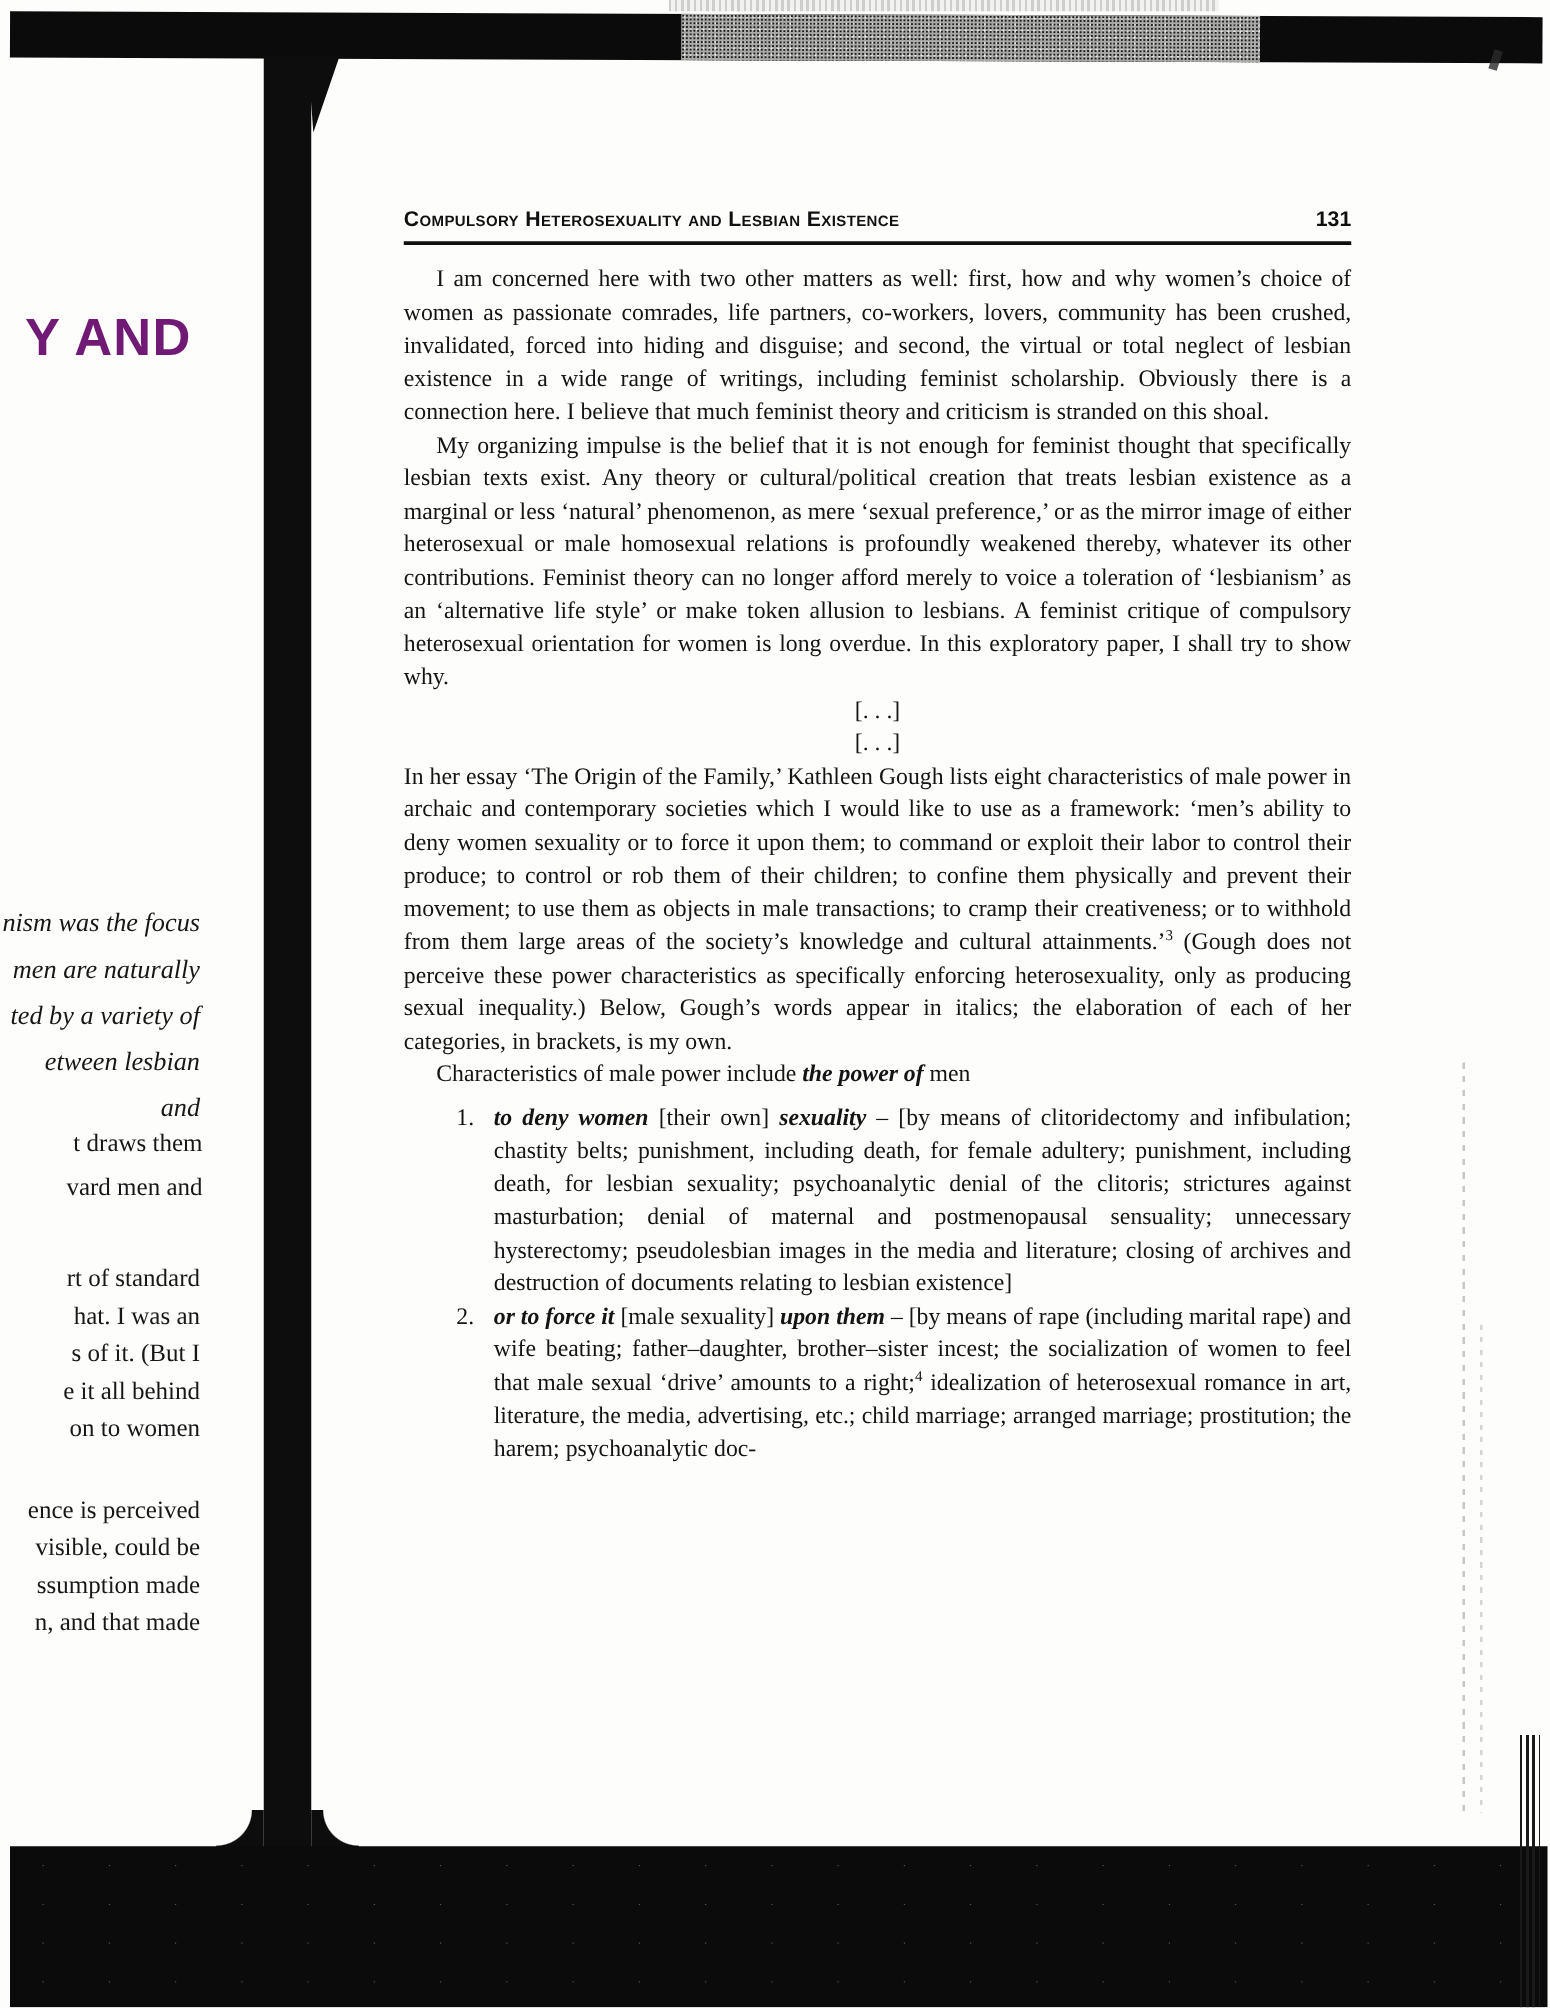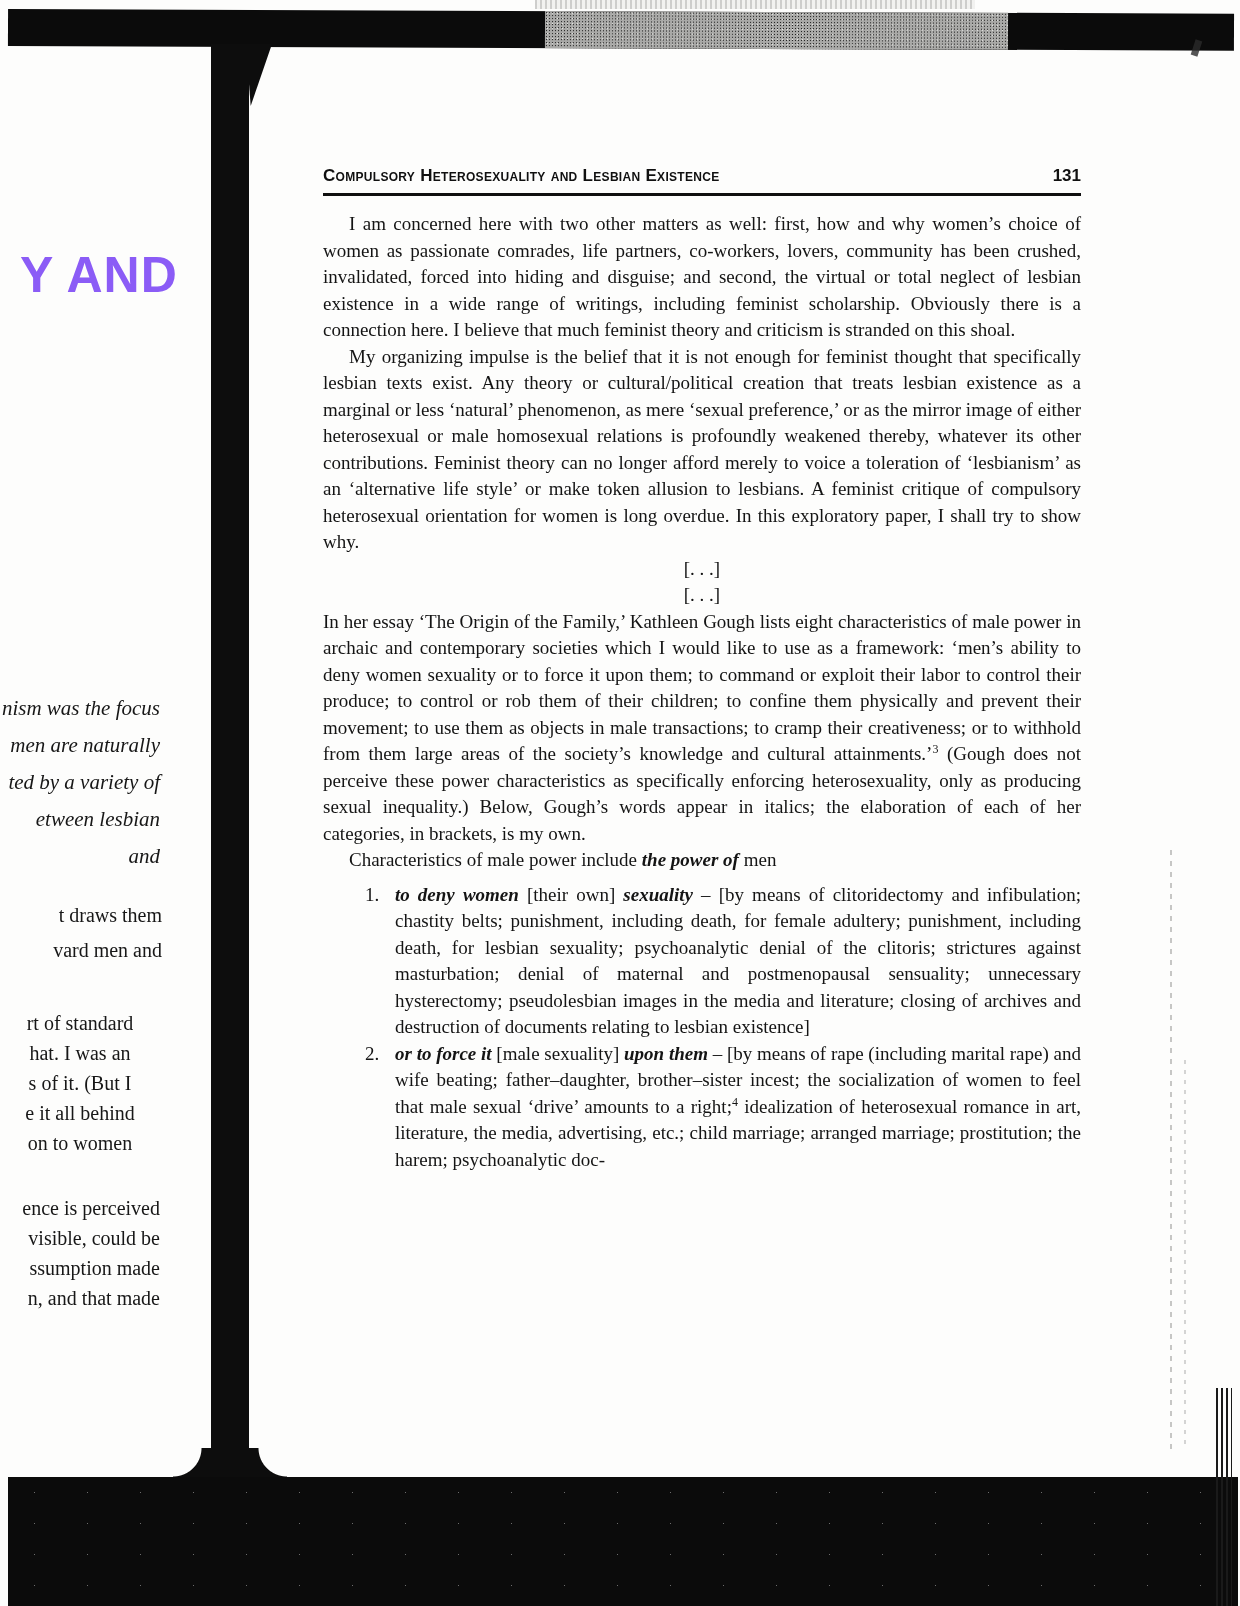--- a/index.html
+++ b/index.html
@@ -30,21 +30,21 @@
            background:repeating-linear-gradient(#9a9a98 0 5px,transparent 5px 11px);opacity:.55;}
   .streak-b{position:absolute;left:1184px;top:1060px;width:2px;height:390px;
            background:repeating-linear-gradient(#ababab 0 4px,transparent 4px 10px);opacity:.5;}
   .streak-c{position:absolute;left:1216px;top:1388px;width:16px;height:218px;
            background:repeating-linear-gradient(90deg,#1a1a1a 0 2px,transparent 2px 5px);}
   .mark-tr{position:absolute;left:1193px;top:40px;width:7px;height:16px;background:#2a2a2a;
            transform:rotate(18deg);opacity:.8;}
 
   
   .overleaf-title{position:absolute;left:20px;top:246px;font-family:"Liberation Sans",sans-serif;
-           font-weight:700;font-size:50px;letter-spacing:1px;color:#8b5cf6;}
+           font-weight:700;font-size:42px;letter-spacing:1px;color:#701a75;}
   .margin-group{position:absolute;left:0;width:160px;text-align:right;color:#171717;}
   .mg-italic{font-style:italic;font-size:21px;line-height:37px;}
   .mg-roman{font-size:20px;line-height:35px;}
   .mg-tight{line-height:30px;}
 
   
   .content{position:absolute;left:323px;top:118px;width:758px;}
   .page-header{display:flex;justify-content:space-between;align-items:flex-end;
            border-bottom:3.5px solid #0f0f0f;padding-bottom:7px;
            font-family:"Liberation Sans",sans-serif;font-weight:700;color:#101010;margin-top:48px;}
@@ -75,31 +75,31 @@
   <div class="flare-l"></div>
   <div class="flare-r"></div>
   <div class="bottom-bar"></div>
   <div class="streak-a"></div>
   <div class="streak-b"></div>
   <div class="streak-c"></div>
   <div class="mark-tr"></div>
 
   <div>
     <div class="overleaf-title">Y AND</div>
-    <div class="margin-group mg-italic" style="top:690px;">
+    <div class="margin-group mg-italic" style="top:720px;">
         <div>nism was the focus</div>
         <div>men are naturally</div>
         <div>ted by a variety of</div>
         <div>etween lesbian and</div>
       </div>
     <div class="margin-group mg-roman" style="top:898px;padding-right:24px;width:136px;padding-left:26px;">
         <div>t draws them</div>
         <div>vard men and</div>
       </div>
-    <div class="margin-group mg-roman mg-tight" style="top:1008px;text-align:center;">
+    <div class="margin-group mg-roman mg-tight" style="top:1008px;">
         <div>rt of standard</div>
         <div>hat. I was an</div>
         <div>s of it. (But I</div>
         <div>e it all behind</div>
         <div>on to women</div>
       </div>
     <div class="margin-group mg-roman mg-tight" style="top:1193px;">
         <div>ence is perceived</div>
         <div>visible, could be</div>
         <div>ssumption made</div>

